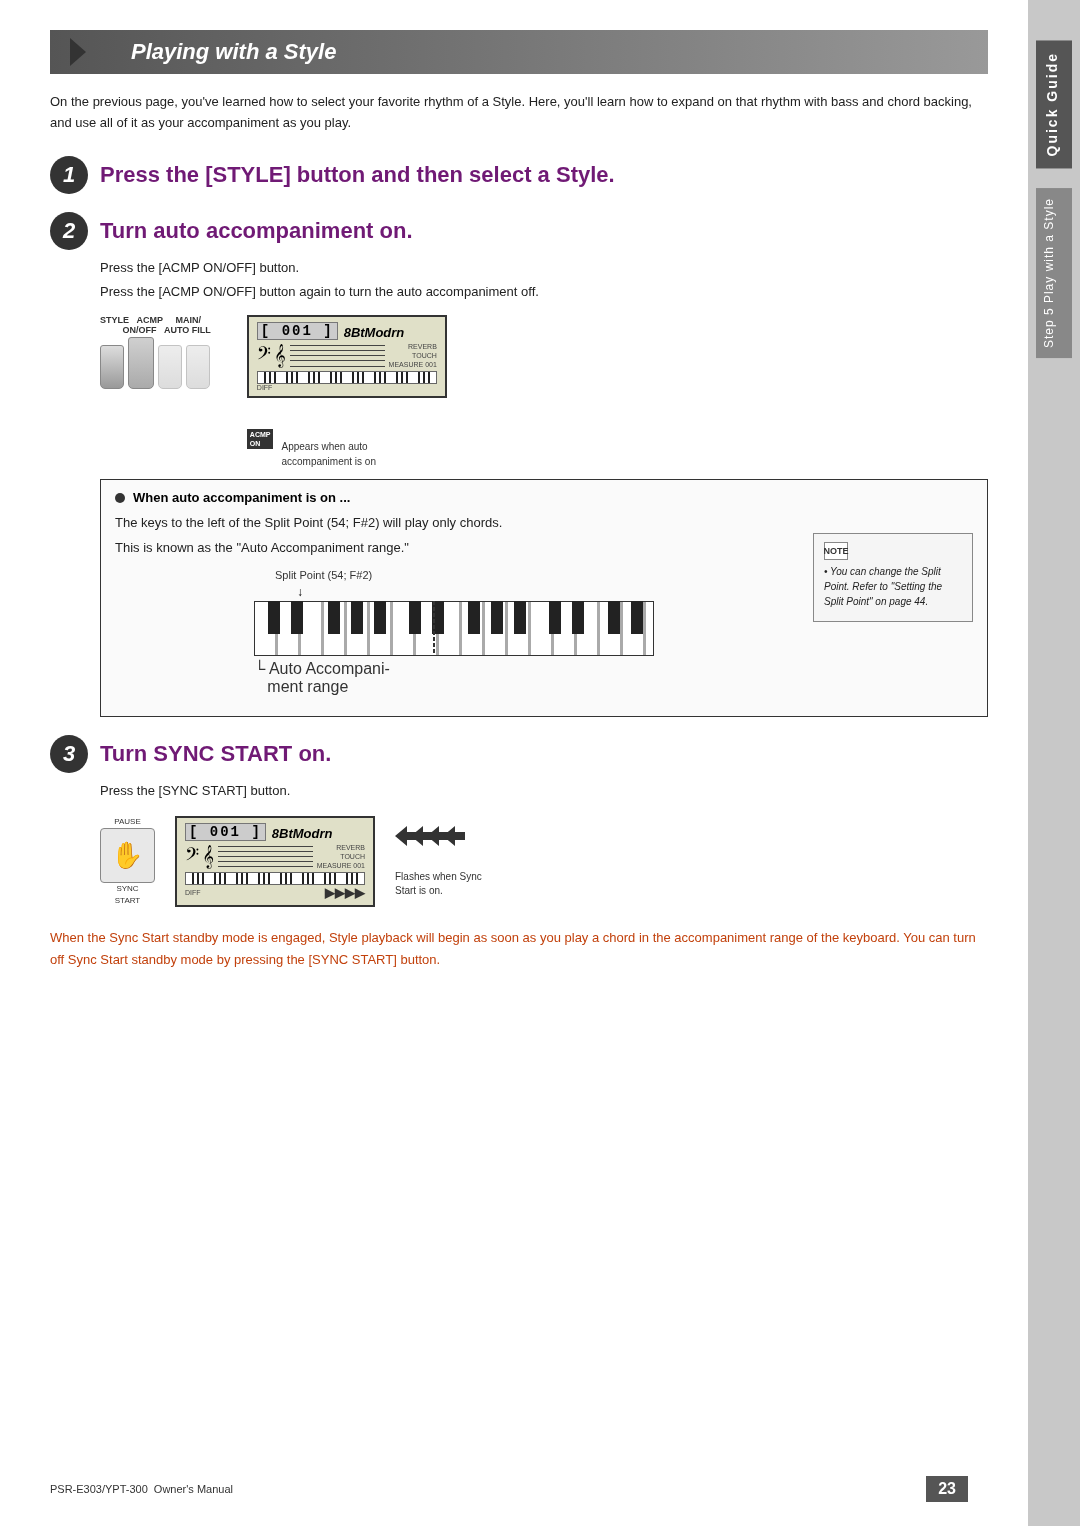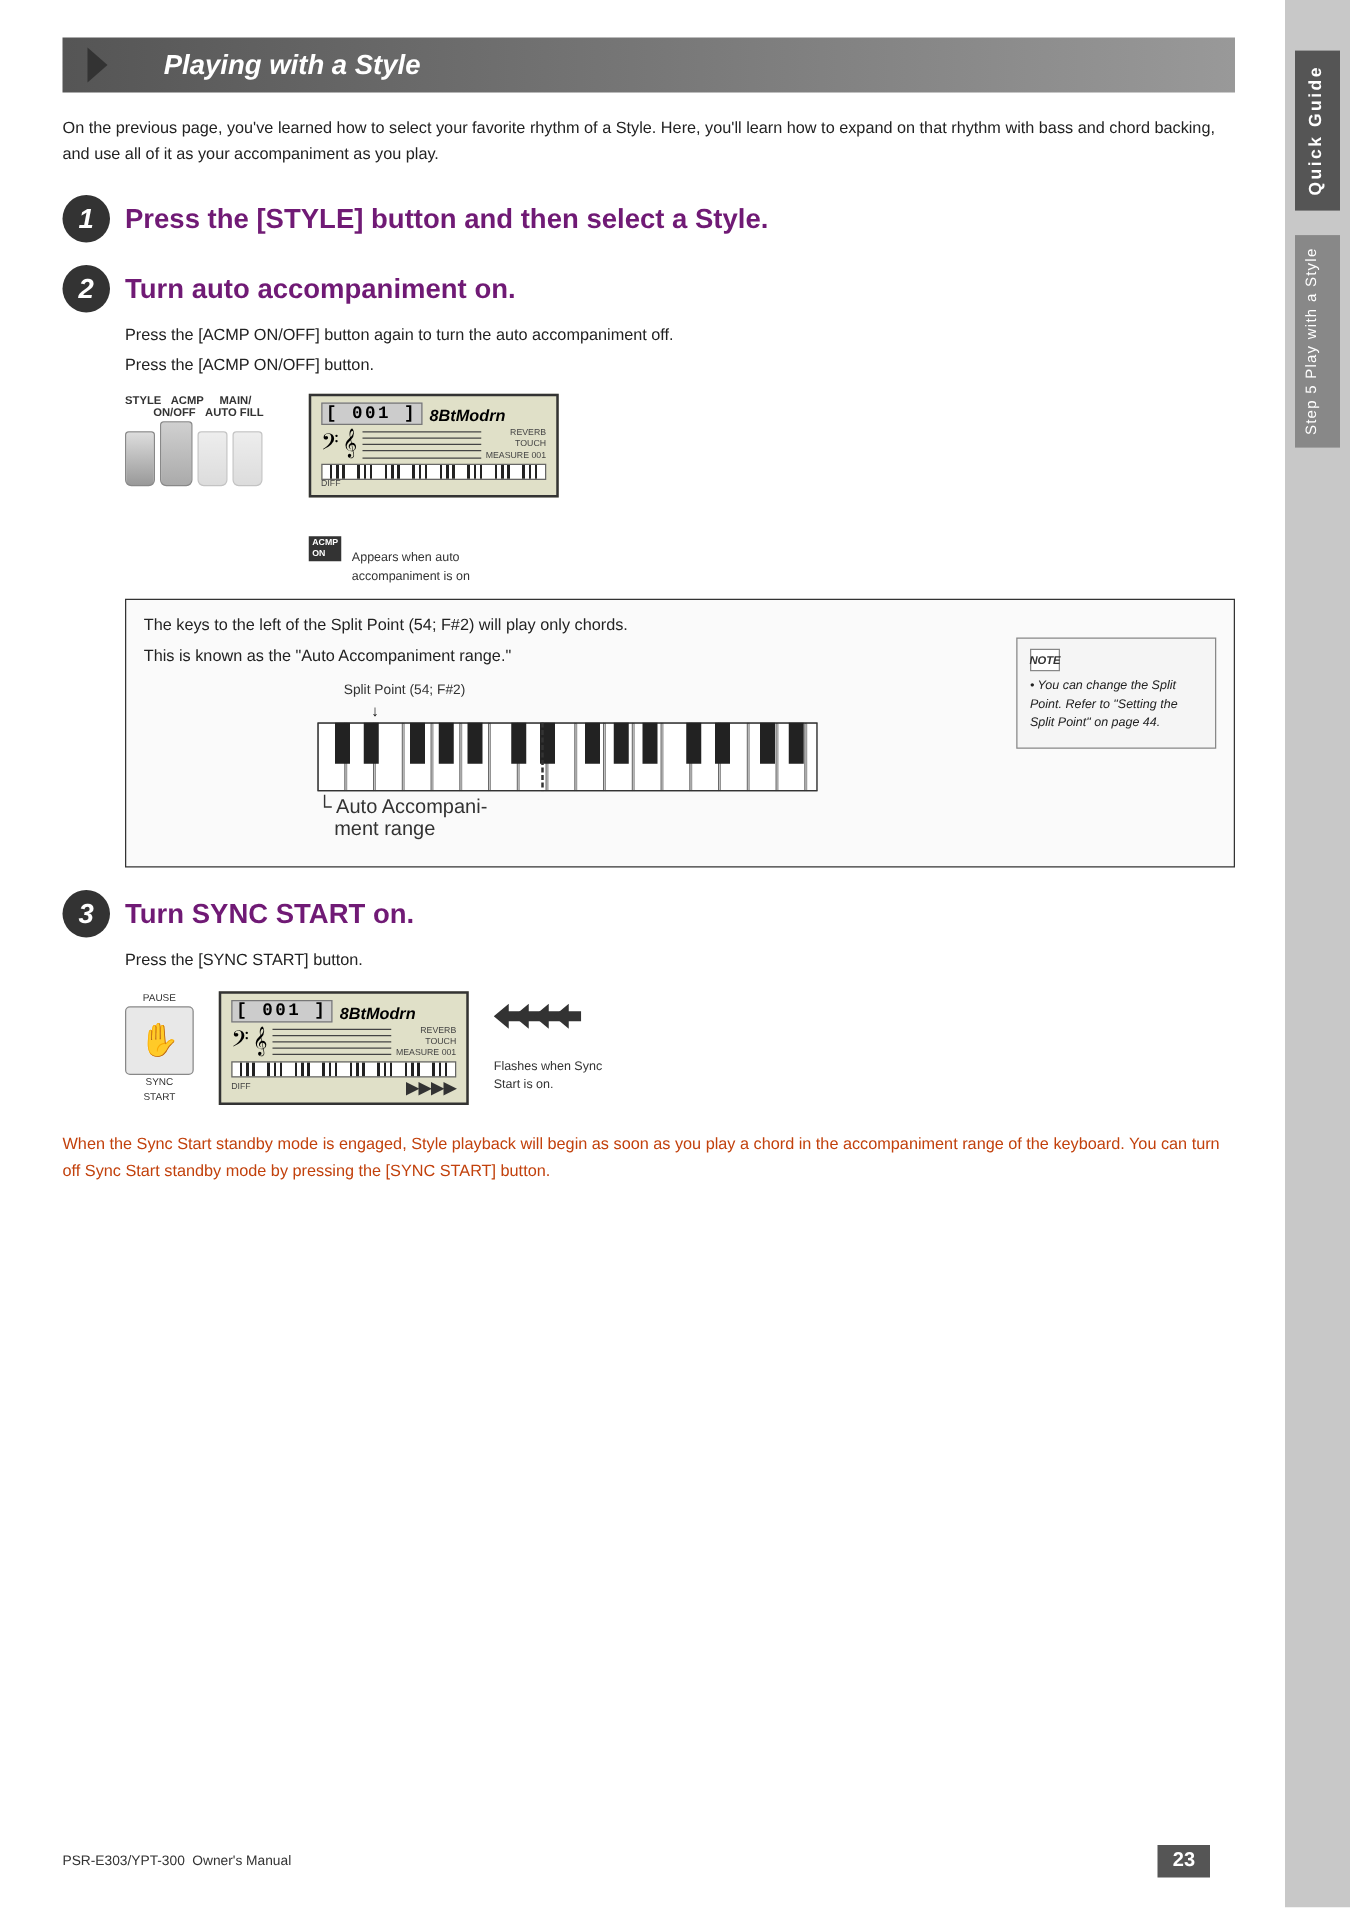--- a/index.html
+++ b/index.html
@@ -273,21 +273,20 @@
       width: 24px;
       height: 18px;
       border: 1px solid #888;
       background: #fff;
       display: inline-flex;
       align-items: center;
       justify-content: center;
       font-size: 9px;
       font-weight: bold;
       margin-right: 18px;
-      font-style: italic;
     }
 
     
     .step3-illustration {
       display: flex;
       align-items: center;
       margin-top: 14px;
       gap: 20px;
     }
 
@@ -516,22 +515,22 @@
         <div class="step-title">Press the [STYLE] button and then select a Style.</div>
       </div>
     </div>
 
     <div class="step-block">
       <div class="step-header">
         <div class="step-number">2</div>
         <div class="step-title">Turn auto accompaniment on.</div>
       </div>
       <div class="step-content">
+        <p>Press the [ACMP ON/OFF] button.</p>
         <p>Press the [ACMP ON/OFF] button again to turn the auto accompaniment off.</p>
-        <p>Press the [ACMP ON/OFF] button.</p>
 
         <div class="illustration-row">
 
           <div class="keyboard-buttons-area">
             <div class="style-label">STYLE&nbsp;&nbsp;&nbsp;ACMP&nbsp;&nbsp;&nbsp;&nbsp;&nbsp;MAIN/<br>&nbsp;&nbsp;&nbsp;&nbsp;&nbsp;&nbsp;&nbsp;&nbsp;&nbsp;ON/OFF&nbsp;&nbsp;&nbsp;AUTO FILL</div>
             <div class="buttons-row">
               <div style="display:flex;flex-direction:column;align-items:center;">
                 <div class="key-button" style="height:44px;width:24px;background:linear-gradient(to bottom,#ddd,#999);border-radius:3px 3px 5px 5px;"></div>
               </div>
               <div style="display:flex;flex-direction:column;align-items:center;">
@@ -575,20 +574,24 @@
             <div style="display:flex;align-items:center;margin-top:6px;">
               <div class="display-acmp-label" style="white-space:pre-line;line-height:1.3;">ACMP
 ON</div>
               <span class="acmp-on-description" style="white-space:pre-line;margin-left:8px;">Appears when auto
 accompaniment is on</span>
             </div>
           </div>
         </div>
 
         <div class="auto-acmp-box">
+          <div class="auto-acmp-title">
+            <div class="bullet-circle"></div>
+            <span>When auto accompaniment is on ...</span>
+          </div>
           <div class="auto-acmp-inner">
             <div class="piano-section">
               <p class="auto-acmp-text">The keys to the left of the Split Point (54; F#2) will play only chords.</p>
               <p class="auto-acmp-text">This is known as the "Auto Accompaniment range."</p>
 
               <div class="piano-diagram-container">
                 <div class="split-point-label">Split Point (54; F#2)</div>
                 <div class="split-arrow">↓</div>
 
                 <svg width="400" height="55">

